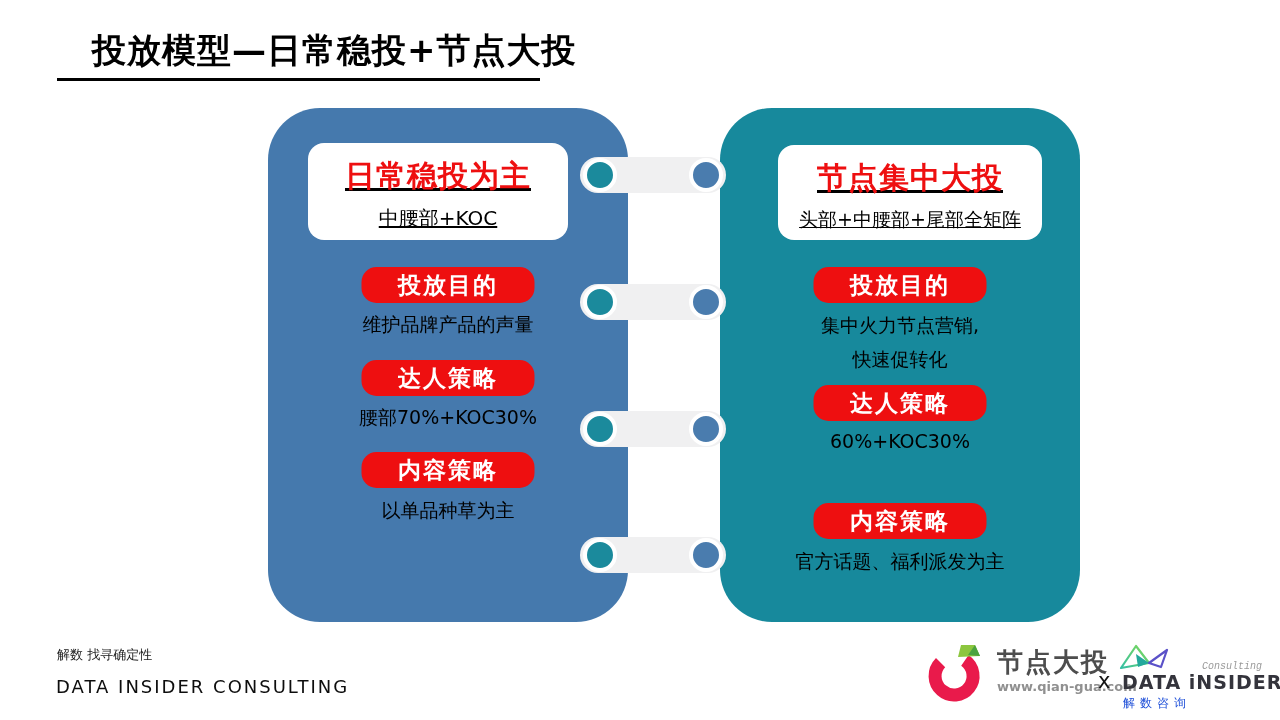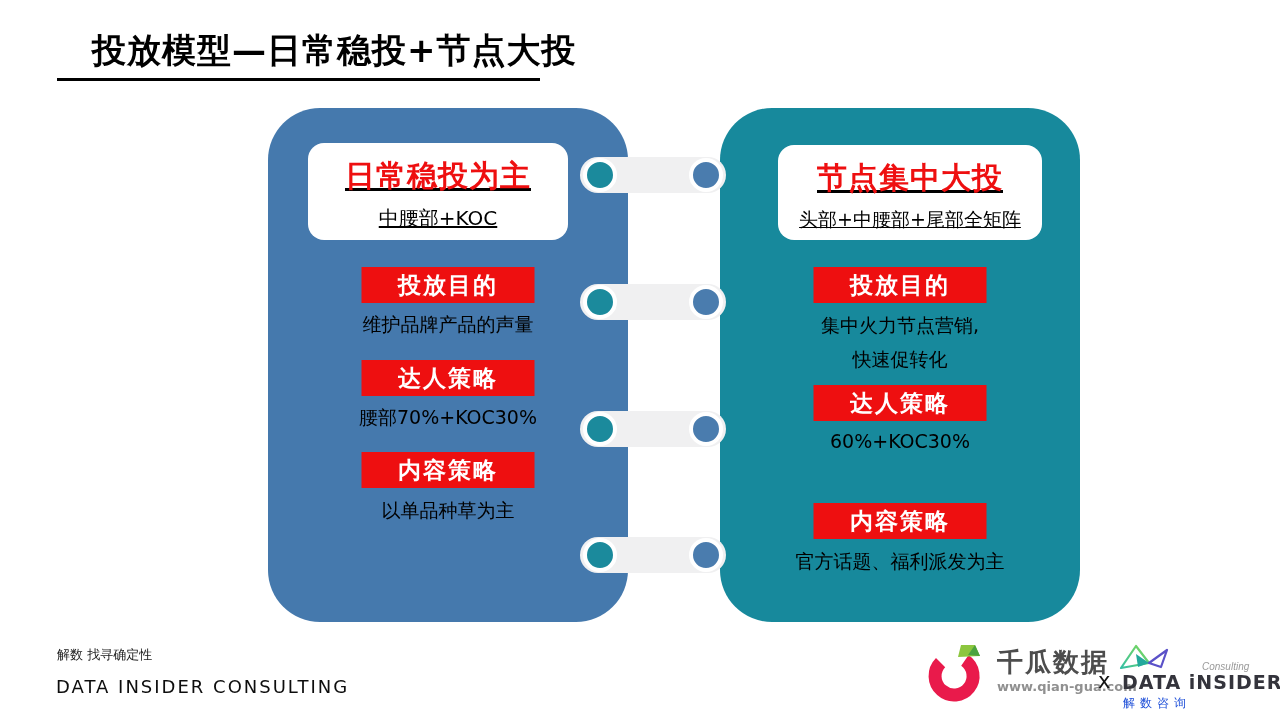--- a/index.html
+++ b/index.html
@@ -22,21 +22,21 @@
   .panel.right{left:720px;background:var(--teal);}
 
   .hdr-card{position:absolute;background:#fff;border-radius:16px;text-align:center;text-decoration:underline;}
   .left .hdr-card{left:40px;top:35px;width:260px;height:97px;}
   .right .hdr-card{left:58px;top:37px;width:264px;height:95px;}
   .hdr-title{color:var(--red);font-weight:bold;font-size:30px;margin-top:13px;letter-spacing:1px;}
   .hdr-sub{color:#000;font-size:20px;margin-top:8px;}
   .right .hdr-sub{font-size:19px;}
 
   .pill-btn{position:absolute;left:50%;transform:translateX(-50%);width:173px;height:36px;
-    background:var(--red);border-radius:0;color:#fff;font-size:23px;font-weight:bold;
+    background:var(--red);border-radius:15px;color:#fff;font-size:23px;font-weight:bold;
     text-align:center;line-height:36px;letter-spacing:2px;}
   .body-text{position:absolute;left:0;width:100%;text-align:center;color:#000000;font-size:19px;line-height:34px;}
 
   .left .b1{top:159px}.left .t1{top:199px}
   .left .b2{top:252px}.left .t2{top:292px}
   .left .b3{top:344px}.left .t3{top:385px}
 
   .right .b1{top:159px}.right .t1{top:200px}
   .right .b2{top:277px}.right .t2{top:316px}
   .right .b3{top:395px}.right .t3{top:436px}
@@ -50,21 +50,21 @@
 
   
   .tagline{position:absolute;left:57px;top:646px;font-size:13px;color:#1a1a1a;}
   .company{position:absolute;left:56px;top:676px;font-size:18px;letter-spacing:2px;color:#0d0d0d;white-space:nowrap;}
 
   .qiangua-logo{position:absolute;left:922px;top:640px;}
   .qiangua-name{position:absolute;left:997px;top:645px;font-size:26px;font-weight:600;color:#4d4d4d;letter-spacing:2px;white-space:nowrap;}
   .qiangua-url{position:absolute;left:997px;top:679px;font-size:13px;font-weight:600;color:#909090;white-space:nowrap;}
   .x-sep{position:absolute;left:1098px;top:669px;font-size:21px;color:#141414;}
   .di-logo{position:absolute;left:1118px;top:643px;}
-  .di-consulting{position:absolute;left:1202px;top:661px;font-size:10px;font-style:italic;color:#9a9a9a;font-family:Liberation Sans, sans-serif;}
+  .di-consulting{position:absolute;left:1202px;top:661px;font-size:10px;font-style:italic;color:#9a9a9a;font-family:Liberation Mono, monospace;}
   .di-name{position:absolute;left:1122px;top:671px;font-size:19px;font-weight:bold;color:#34343c;letter-spacing:1px;white-space:nowrap;}
   .di-cn{position:absolute;left:1123px;top:695px;font-size:12px;letter-spacing:5px;color:#1d4ed8;white-space:nowrap;}
 </style>
 </head>
 <body>
 
 <div class="stage">
 
   <div class="title">投放模型—日常稳投+节点大投</div>
   <div class="title-line"></div>
@@ -132,21 +132,21 @@
   </div>
 
   <div class="tagline">解数 找寻确定性</div>
   <div class="company">DATA INSIDER CONSULTING</div>
 
   <svg class="qiangua-logo" width="66" height="66" viewBox="0 0 66 66">
     <path d="M 18.6 22.6 A 19 19 0 1 0 42.9 20.4" fill="none" stroke="#e91a4b" stroke-width="13" stroke-linecap="butt"></path>
     <polygon points="36,17 39,5 53,5 58,16" fill="#8cc63e"></polygon>
     <polygon points="53,5 58,16 46,15" fill="#4ba23e"></polygon>
   </svg>
-  <div class="qiangua-name">千瓜数据</div>
+  <div class="qiangua-name">节点大投</div>
   <div class="qiangua-url">www.qian-gua.com</div>
 
   <div class="x-sep">x</div>
 
   <svg class="di-logo" width="58" height="28" viewBox="0 0 58 28">
     <defs>
       <linearGradient id="dig" x1="0" y1="1" x2="1" y2="0">
         <stop offset="0" stop-color="#35bfa4"></stop>
           <stop offset="1" stop-color="#7ed957"></stop>
       </linearGradient>

